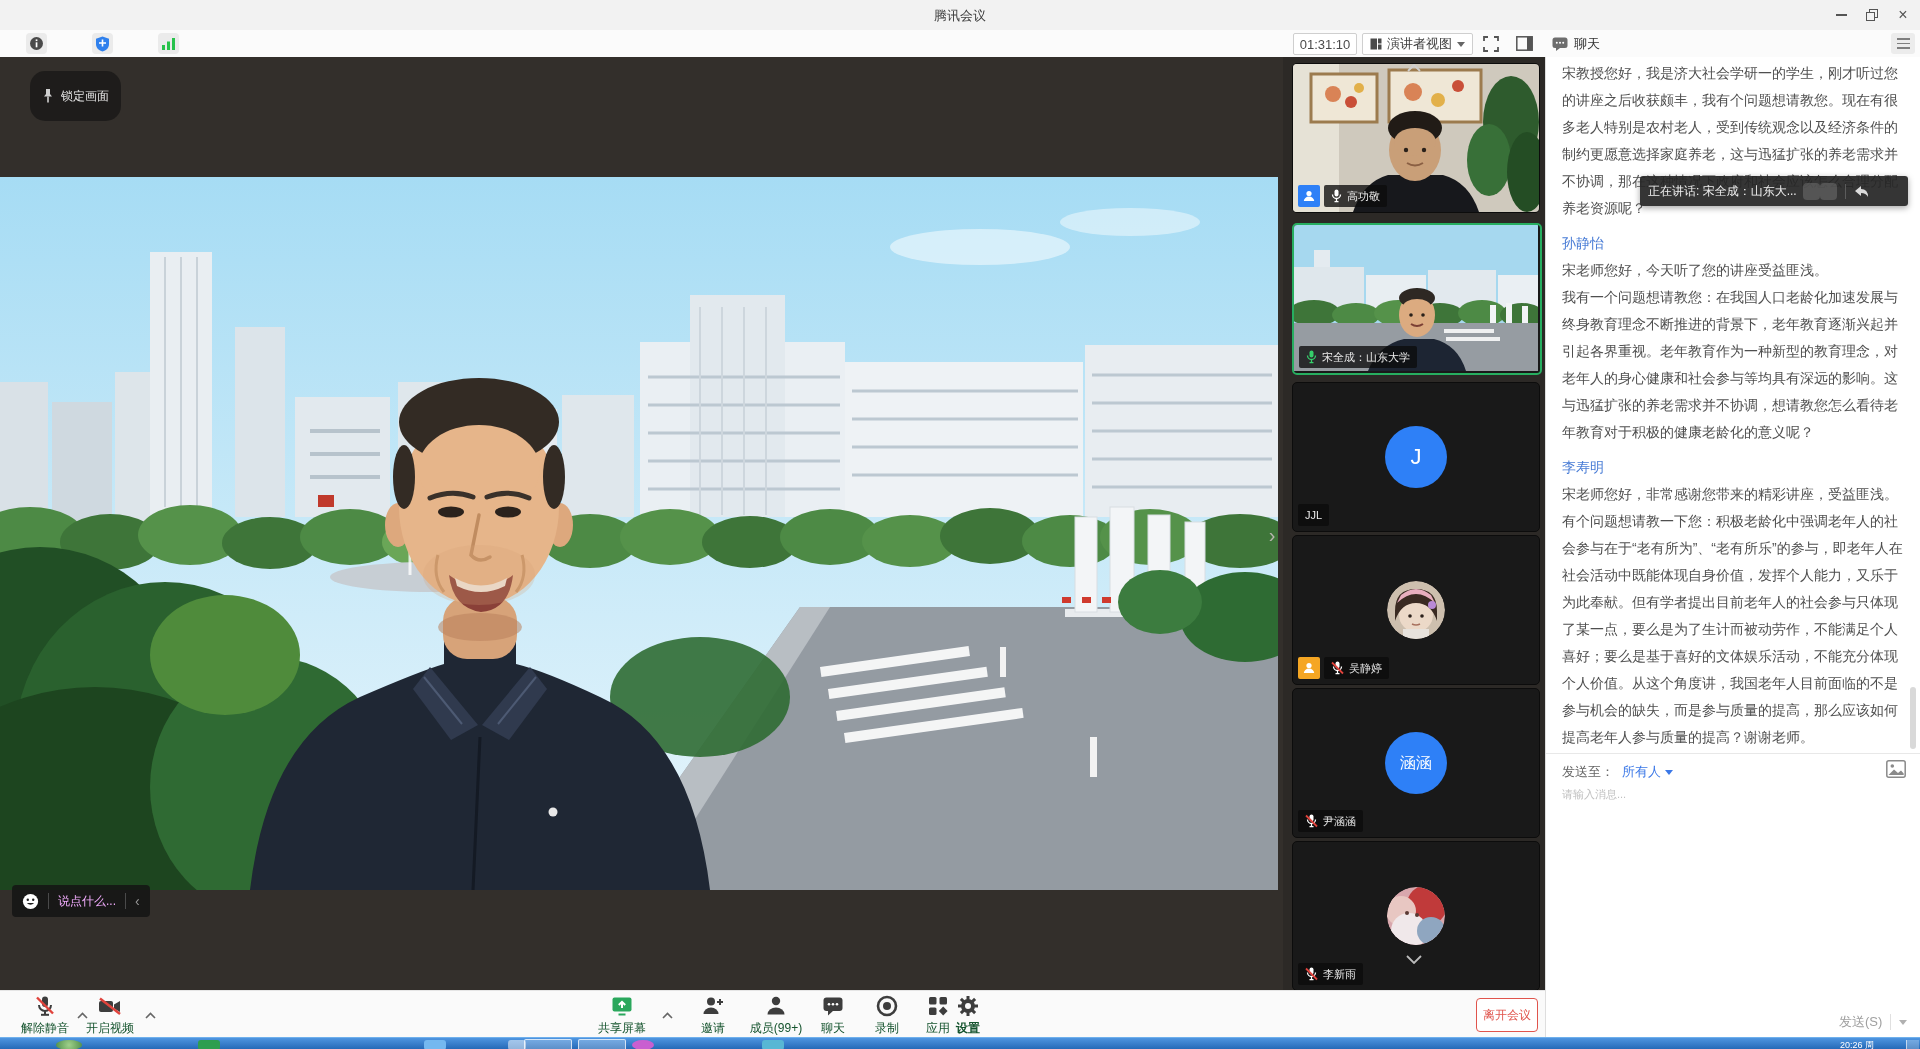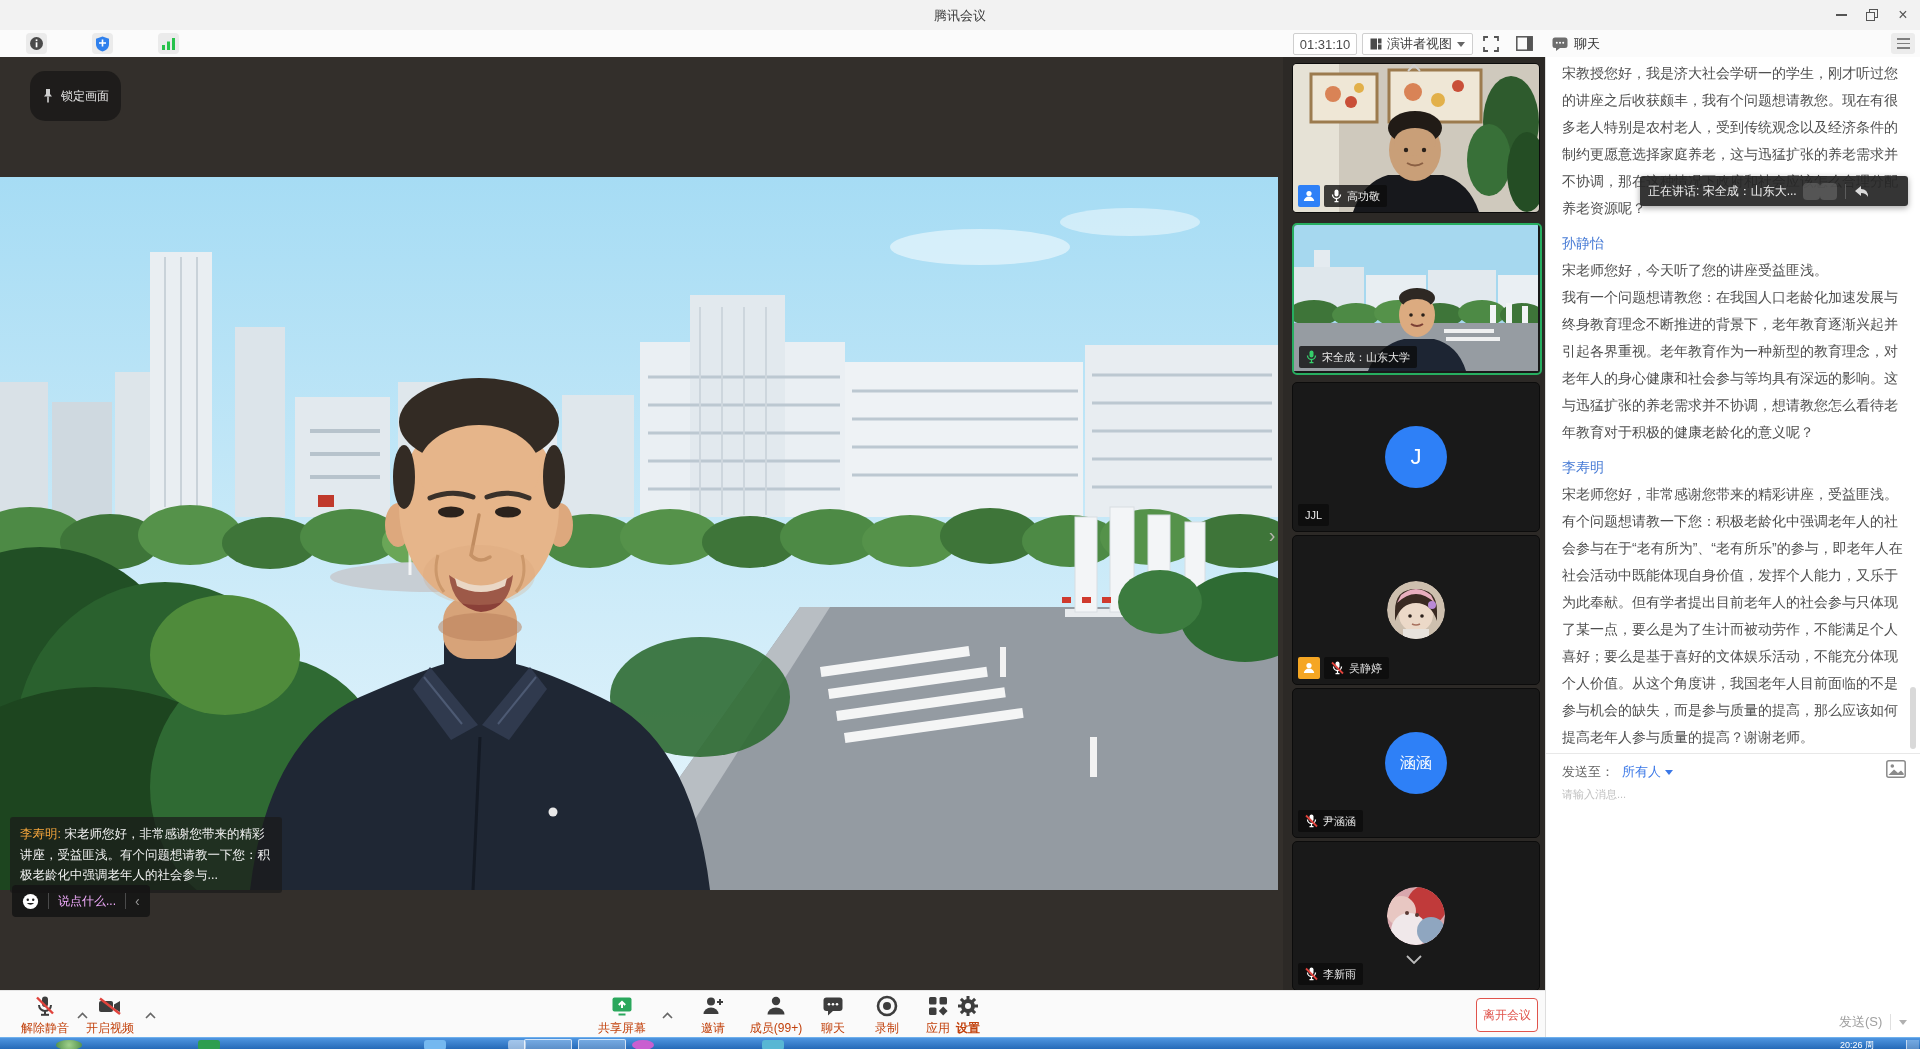--- a/index.html
+++ b/index.html
@@ -81,21 +81,21 @@
          display:flex;align-items:center;padding:0 8px;gap:6px;box-shadow:0 2px 6px rgba(0,0,0,.35);}
   .toast .t-label{color:#f0f0f0;font-size:12px;white-space:nowrap;}
   .toast .ghost{width:17px;height:17px;border-radius:4px;background:#6f6f6f;opacity:.55;}
   .toast .ghost+.ghost{margin-left:-6px;}
   .toast .tsep{width:1px;height:15px;background:#5c5c5c;margin:0 2px;}
 
   
   .toolbar{position:absolute;left:0;top:990px;width:1545px;height:47px;background:#fafafa;border-top:1px solid #e5e5e5;}
   .tbi{position:absolute;top:3px;width:84px;text-align:center;}
   .tbi .ic{height:24px;display:flex;align-items:flex-end;justify-content:center;}
-  .tbi .lb{font-size:12px;color:#c2410c;margin-top:2px;}
+  .tbi .lb{font-size:12px;color:#14532d;margin-top:2px;}
   .upchev{position:absolute;top:14px;width:12px;height:10px;}
   .leavebtn{position:absolute;left:1476px;top:7px;width:60px;height:32px;border:1px solid #e0544c;border-radius:4px;
             color:#e0544c;font-size:12px;background:#fff;display:flex;align-items:center;justify-content:center;}
 
   
   .taskbar{position:absolute;left:0;top:1037px;width:1920px;height:12px;background:linear-gradient(180deg,#4e95e0,#2266b4);
            border-top:1px solid #6fb0ec;overflow:hidden;}
   .tb-blob{position:absolute;top:2px;height:10px;border-radius:3px;}
   .tb-app{position:absolute;top:1px;height:10px;width:46px;border:1px solid rgba(255,255,255,.7);
           background:rgba(255,255,255,.25);border-radius:2px;}
@@ -335,24 +335,20 @@
     <div class="lockbtn">
       <svg width="12" height="14" viewBox="0 0 12 14">
         <path d="M4,0 h4 v5 l2,2.5 h-8 l2,-2.5 z" fill="#cfcfcf"></path>
           <line x1="6" y1="7.5" x2="6" y2="13.5" stroke="#cfcfcf" stroke-width="1.6"></line>
       </svg>
       <span>锁定画面</span>
     </div>
 
     <div class="handle">›</div>
 
-    <div class="caption">
-      <span class="spk">李寿明:</span>
-      <span>宋老师您好，非常感谢您带来的精彩讲座，受益匪浅。有个问题想请教一下您：积极老龄化中强调老年人的社会参与...</span>
-    </div>
 
     <div class="quickpill">
       <svg width="17" height="17" viewBox="0 0 17 17">
         <circle cx="8.5" cy="8.5" r="7.6" fill="#ffffff"></circle>
         <circle cx="5.8" cy="6.8" r="1.2" fill="#1c1c1c"></circle>
           <circle cx="11.2" cy="6.8" r="1.2" fill="#1c1c1c"></circle>
         <path d="M4.8,10 Q8.5,13.6 12.2,10 Z" fill="#1c1c1c"></path>
       </svg>
       <span class="vsep"></span>
       <span class="qp-text">说点什么...</span>

